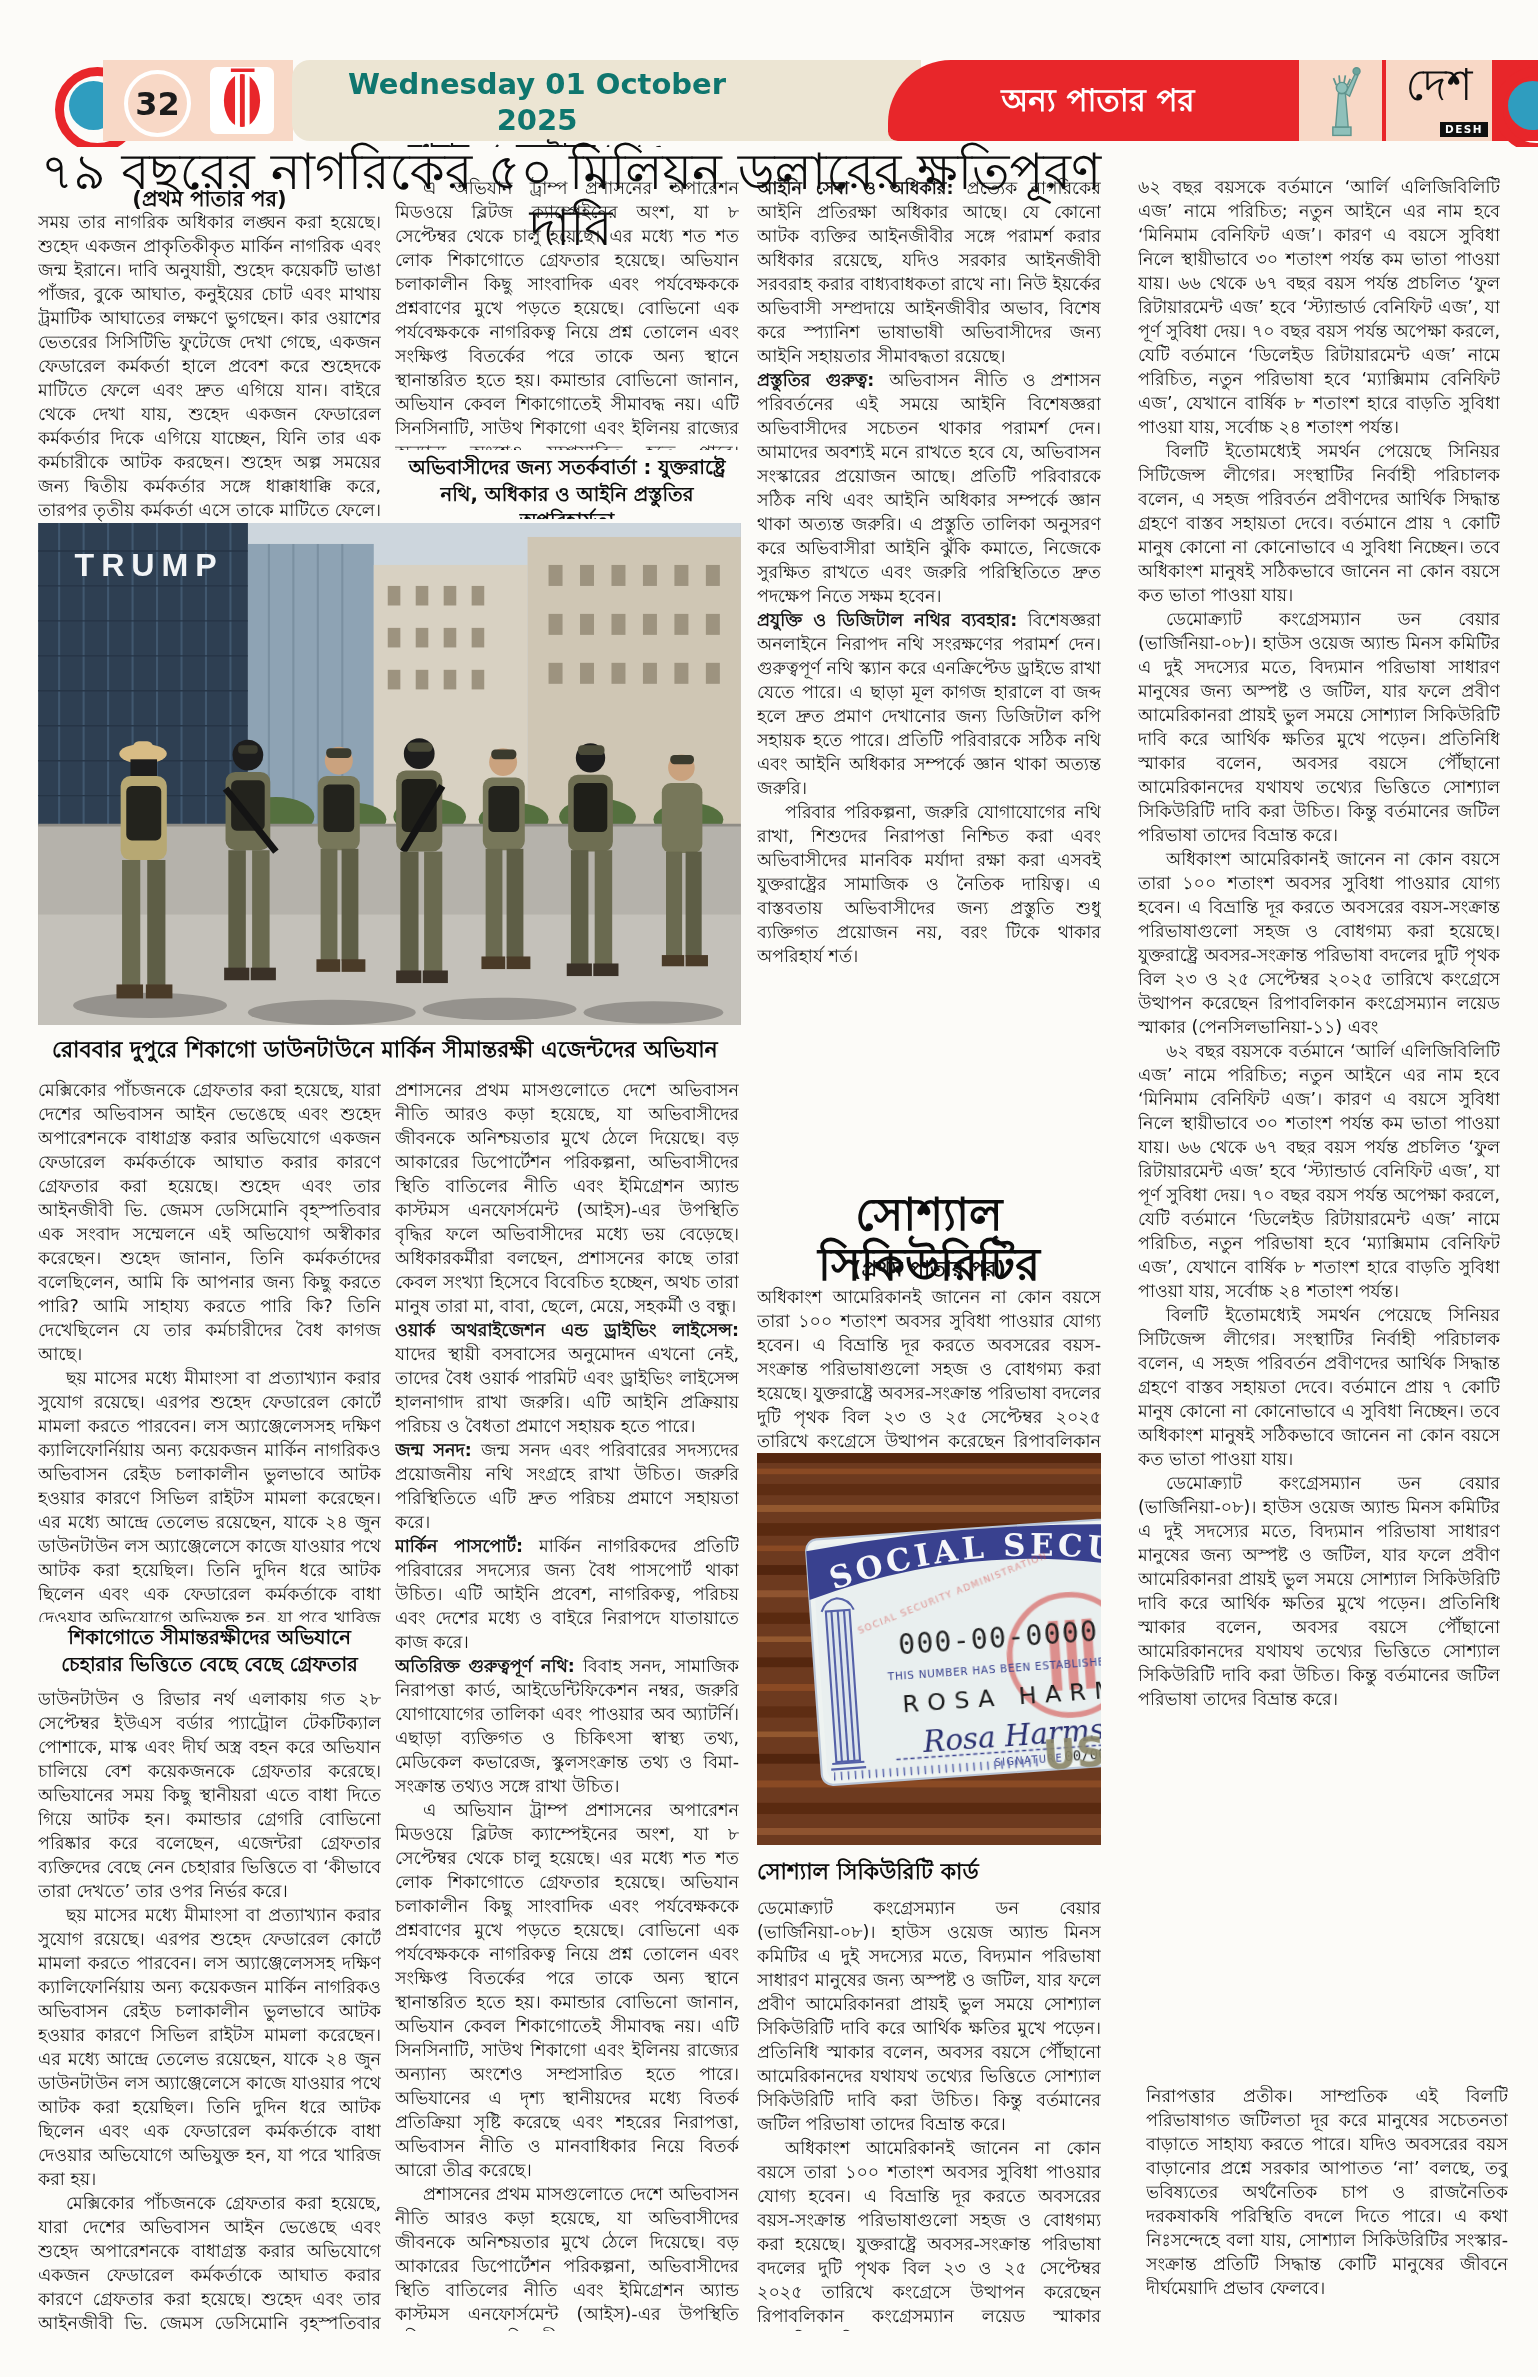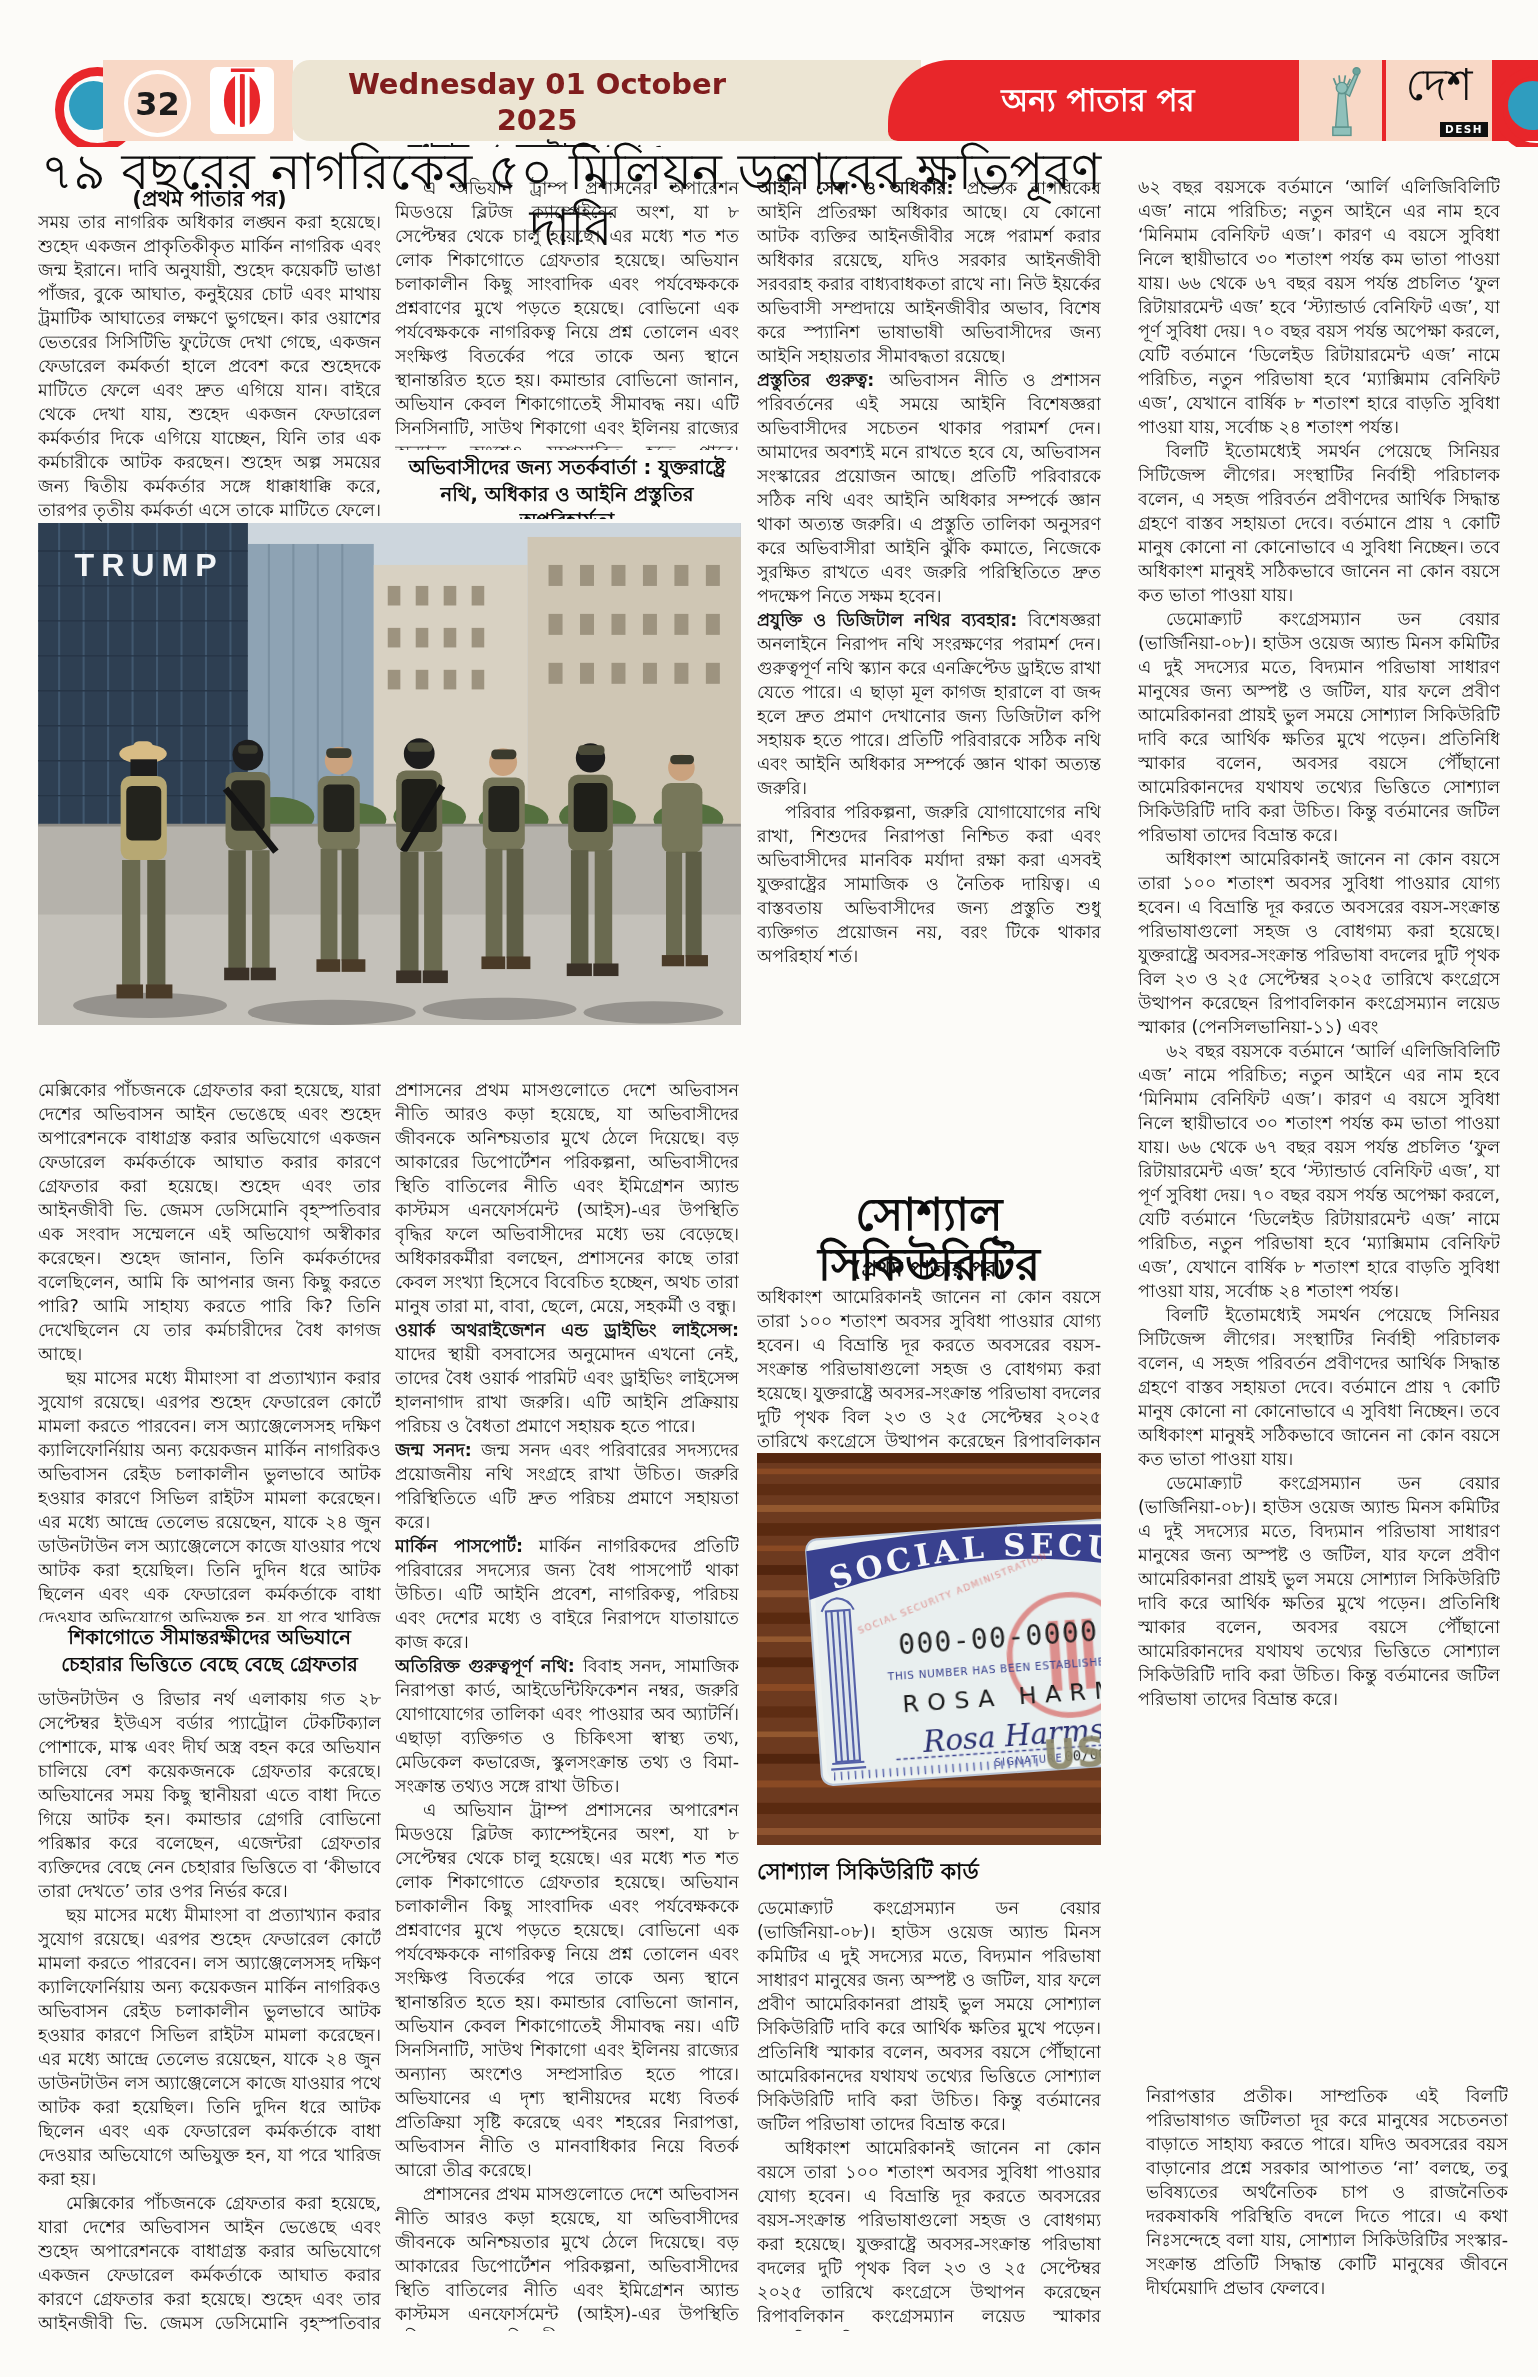--- a/index.html
+++ b/index.html
@@ -9,21 +9,21 @@
   #header{position:absolute;left:0;top:0;width:1538px;height:147px;overflow:hidden;padding-left:20px;}
   .hdr-circle{position:absolute;border-radius:50%;}
   #pink-left{position:absolute;left:103px;top:60px;width:190px;height:81px;background:#f8d8c6;}
   #pagenum-circle{position:absolute;left:124px;top:70px;width:59px;height:59px;border:4.2px solid #fff;
         border-radius:50%;display:flex;align-items:center;justify-content:center;
         font-size:32px;font-weight:bold;color:#1c1c1c;}
   #glass-icon{position:absolute;left:210px;top:67px;width:64px;height:67px;background:#fff;border-radius:7px;}
   #date-bar{position:absolute;left:292px;top:60px;width:629px;height:81px;background:#ece5d3;
         border-top-left-radius:18px;border-bottom-left-radius:18px;}
   #date-inner{position:absolute;left:28px;top:5.6px;width:434px;text-align:center;}
-  #date-en{font-size:29px;font-weight:bold;color:#7f1d1d;line-height:36px;}
+  #date-en{font-size:29px;font-weight:bold;color:#0f766e;line-height:36px;}
   #date-bn{font-size:24px;font-weight:bold;color:#171717;line-height:31px;}
   #red-band{position:absolute;left:888px;top:60px;width:650px;height:81px;background:#e8262a;
         border-top-left-radius:63px;border-bottom-left-radius:9.8px;}
   #section-label{position:absolute;left:930px;top:76px;width:336px;text-align:center;
         font-size:31px;font-weight:bold;color:#ffffff;}
   #statue-panel{position:absolute;left:1299px;top:60px;width:83px;height:81px;background:#f8d8c6;}
   #masthead-panel{position:absolute;left:1386px;top:60px;width:106px;height:81px;background:#f8d8c6;overflow:hidden;}
   #masthead-bn{position:absolute;left:0;top:-8.4px;width:106px;text-align:center;
         font-size:44px;font-weight:400;color:#101010;}
   #masthead-en{position:absolute;right:4.2px;bottom:4.2px;background:#101010;color:#fff;
@@ -279,20 +279,21 @@
           <rect x="904" y="332" width="34" height="13" rx="6" fill="#3b3b2e"></rect>
           <rect x="892" y="372" width="58" height="100" rx="13" fill="#77775a"></rect>
           <rect x="898" y="470" width="23" height="150" fill="#6a6a50"></rect>
           <rect x="926" y="470" width="23" height="150" fill="#5e5e46"></rect>
           <rect x="892" y="618" width="32" height="16" fill="#4a3b28"></rect>
           <rect x="926" y="618" width="32" height="16" fill="#4a3b28"></rect>
         </g>
       </g>
     </svg>
   </div>
+  <div class="caption" style="left:52px;top:1032px;width:692px;height:31px;overflow:hidden;">রোববার দুপুরে শিকাগো ডাউনটাউনে মার্কিন সীমান্তরক্ষী এজেন্টদের অভিযান</div>
 
   <div class="body-block" style="left:38px;top:1078px;width:343px;height:544px;">
     <p class="noindent">মেক্সিকোর পাঁচজনকে গ্রেফতার করা হয়েছে, যারা দেশের অভিবাসন আইন ভেঙেছে এবং শুহেদ অপারেশনকে বাধাগ্রস্ত করার অভিযোগে একজন ফেডারেল কর্মকর্তাকে আঘাত করার কারণে গ্রেফতার করা হয়েছে। শুহেদ এবং তার আইনজীবী ভি. জেমস ডেসিমোনি বৃহস্পতিবার এক সংবাদ সম্মেলনে এই অভিযোগ অস্বীকার করেছেন। শুহেদ জানান, তিনি কর্মকর্তাদের বলেছিলেন, আমি কি আপনার জন্য কিছু করতে পারি? আমি সাহায্য করতে পারি কি? তিনি দেখেছিলেন যে তার কর্মচারীদের বৈধ কাগজ আছে।</p>
     <p>ছয় মাসের মধ্যে মীমাংসা বা প্রত্যাখ্যান করার সুযোগ রয়েছে। এরপর শুহেদ ফেডারেল কোর্টে মামলা করতে পারবেন। লস অ্যাঞ্জেলেসসহ দক্ষিণ ক্যালিফোর্নিয়ায় অন্য কয়েকজন মার্কিন নাগরিকও অভিবাসন রেইড চলাকালীন ভুলভাবে আটক হওয়ার কারণে সিভিল রাইটস মামলা করেছেন। এর মধ্যে আন্দ্রে তেলেভ রয়েছেন, যাকে ২৪ জুন ডাউনটাউন লস অ্যাঞ্জেলেসে কাজে যাওয়ার পথে আটক করা হয়েছিল। তিনি দুদিন ধরে আটক ছিলেন এবং এক ফেডারেল কর্মকর্তাকে বাধা দেওয়ার অভিযোগে অভিযুক্ত হন, যা পরে খারিজ করা হয়।</p>
   </div>
   <div class="subhead" style="left:38px;top:1625px;width:343px;height:59px;overflow:hidden;">শিকাগোতে সীমান্তরক্ষীদের অভিযানে চেহারার ভিত্তিতে বেছে বেছে গ্রেফতার</div>
   <div class="body-block" style="left:38px;top:1687px;width:343px;height:645px;">
     <p class="noindent">ডাউনটাউন ও রিভার নর্থ এলাকায় গত ২৮ সেপ্টেম্বর ইউএস বর্ডার প্যাট্রোল টেকটিক্যাল পোশাকে, মাস্ক এবং দীর্ঘ অস্ত্র বহন করে অভিযান চালিয়ে বেশ কয়েকজনকে গ্রেফতার করেছে। অভিযানের সময় কিছু স্থানীয়রা এতে বাধা দিতে গিয়ে আটক হন। কমান্ডার গ্রেগরি বোভিনো পরিষ্কার করে বলেছেন, এজেন্টরা গ্রেফতার ব্যক্তিদের বেছে নেন চেহারার ভিত্তিতে বা ‘কীভাবে তারা দেখতে’ তার ওপর নির্ভর করে।</p>
     <p>ছয় মাসের মধ্যে মীমাংসা বা প্রত্যাখ্যান করার সুযোগ রয়েছে। এরপর শুহেদ ফেডারেল কোর্টে মামলা করতে পারবেন। লস অ্যাঞ্জেলেসসহ দক্ষিণ ক্যালিফোর্নিয়ায় অন্য কয়েকজন মার্কিন নাগরিকও অভিবাসন রেইড চলাকালীন ভুলভাবে আটক হওয়ার কারণে সিভিল রাইটস মামলা করেছেন। এর মধ্যে আন্দ্রে তেলেভ রয়েছেন, যাকে ২৪ জুন ডাউনটাউন লস অ্যাঞ্জেলেসে কাজে যাওয়ার পথে আটক করা হয়েছিল। তিনি দুদিন ধরে আটক ছিলেন এবং এক ফেডারেল কর্মকর্তাকে বাধা দেওয়ার অভিযোগে অভিযুক্ত হন, যা পরে খারিজ করা হয়।</p>
     <p>মেক্সিকোর পাঁচজনকে গ্রেফতার করা হয়েছে, যারা দেশের অভিবাসন আইন ভেঙেছে এবং শুহেদ অপারেশনকে বাধাগ্রস্ত করার অভিযোগে একজন ফেডারেল কর্মকর্তাকে আঘাত করার কারণে গ্রেফতার করা হয়েছে। শুহেদ এবং তার আইনজীবী ভি. জেমস ডেসিমোনি বৃহস্পতিবার এক সংবাদ সম্মেলনে এই অভিযোগ অস্বীকার করেছেন। শুহেদ জানান, তিনি কর্মকর্তাদের বলেছিলেন, আমি কি আপনার জন্য কিছু করতে পারি? আমি সাহায্য করতে পারি কি? তিনি দেখেছিলেন যে তার কর্মচারীদের বৈধ কাগজ আছে।</p>

